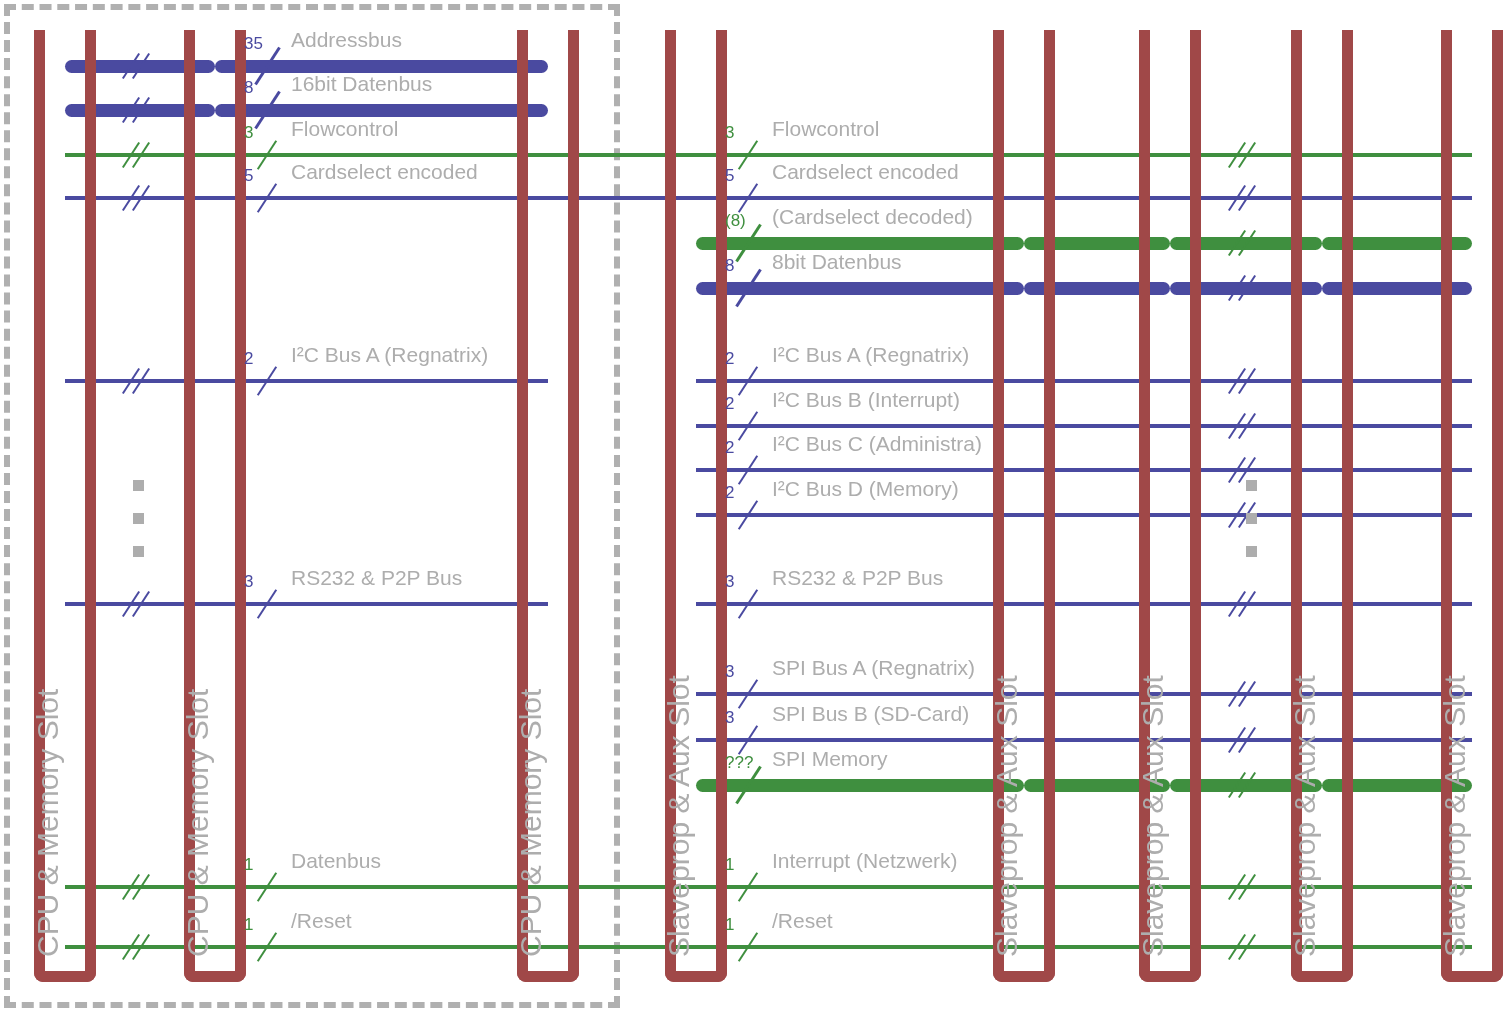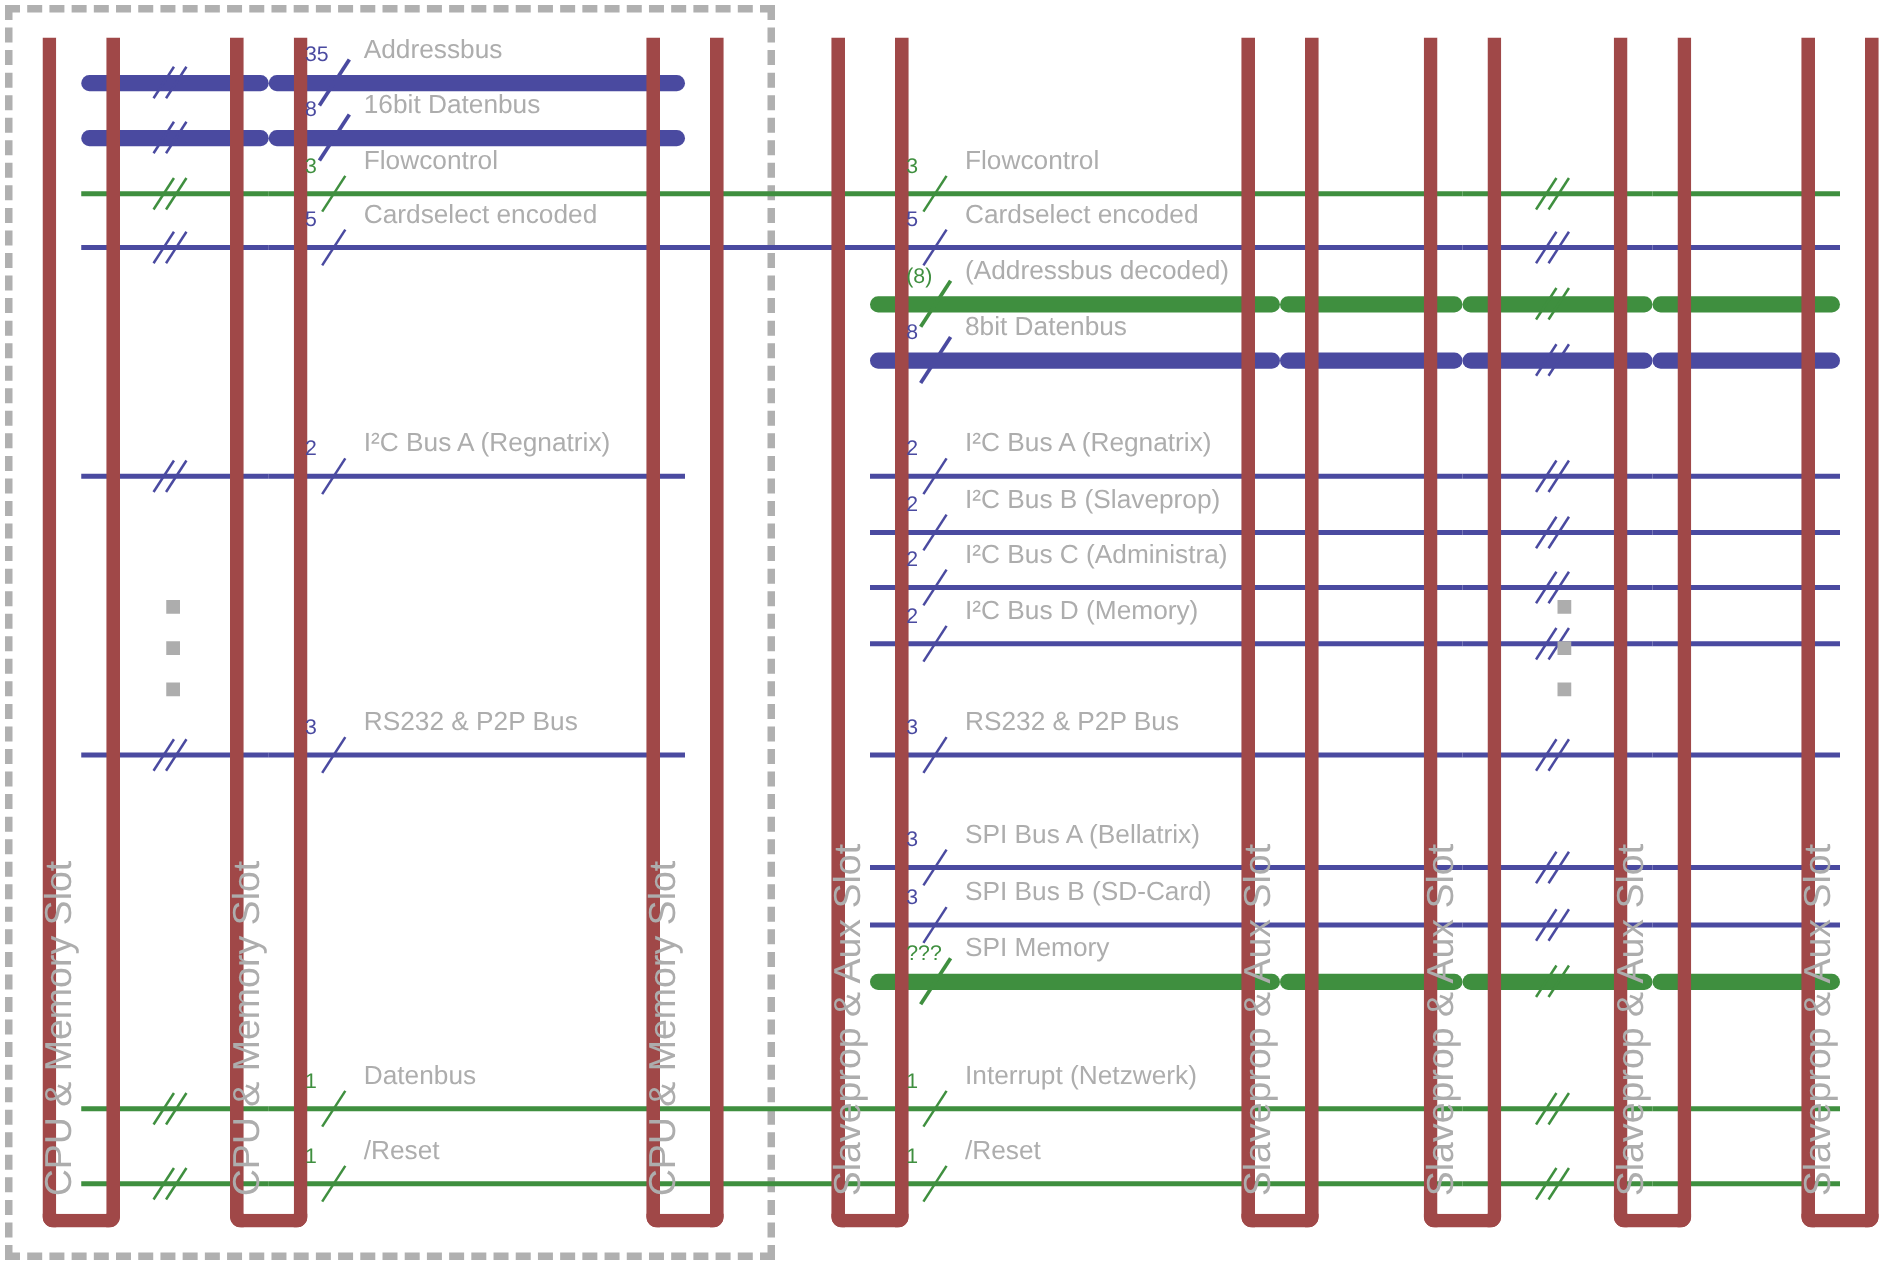--- a/index.html
+++ b/index.html
@@ -433,21 +433,21 @@
       <div class="wcount" style="left: 725px; top: 166px;">5</div>
       <div class="wlabel" style="left: 772px; top: 160px;">Cardselect encoded</div>
       <div class="breakmark green" style="left: 1232px; top: 228px; width: 28px; height: 30px;">
         <b style="left: 4px; top: 0px;"></b>
         <b style="left: 14px; top: 0px;"></b>
       </div>
       <div class="breakmark green" style="left: 747px; top: 221px; width: 6px; height: 44px;">
         <b style="left: 0px; top: 0px; height: 44px; border-left-width: 3px;"></b>
       </div>
       <div class="wcount green" style="left: 725px; top: 211px;">(8)</div>
-      <div class="wlabel" style="left: 772px; top: 205px;">(Addressbus decoded)</div>
+      <div class="wlabel" style="left: 772px; top: 205px;">(Cardselect decoded)</div>
       <div class="breakmark" style="left: 1232px; top: 273px; width: 28px; height: 30px;">
         <b style="left: 4px; top: 0px;"></b>
         <b style="left: 14px; top: 0px;"></b>
       </div>
       <div class="breakmark" style="left: 747px; top: 266px; width: 6px; height: 44px;">
         <b style="left: 0px; top: 0px; height: 44px; border-left-width: 3px;"></b>
       </div>
       <div class="wcount" style="left: 725px; top: 256px;">8</div>
       <div class="wlabel" style="left: 772px; top: 250px;">8bit Datenbus</div>
       <div class="breakmark" style="left: 1232px; top: 366px; width: 28px; height: 30px;">
@@ -460,21 +460,21 @@
       <div class="wcount" style="left: 725px; top: 349px;">2</div>
       <div class="wlabel" style="left: 772px; top: 343px;">I²C Bus A (Regnatrix)</div>
       <div class="breakmark" style="left: 1232px; top: 411px; width: 28px; height: 30px;">
         <b style="left: 4px; top: 0px;"></b>
         <b style="left: 14px; top: 0px;"></b>
       </div>
       <div class="breakmark" style="left: 747px; top: 409px; width: 6px; height: 34px;">
         <b style="left: 0px; top: 0px; height: 34px;"></b>
       </div>
       <div class="wcount" style="left: 725px; top: 394px;">2</div>
-      <div class="wlabel" style="left: 772px; top: 388px;">I²C Bus B (Slaveprop)</div>
+      <div class="wlabel" style="left: 772px; top: 388px;">I²C Bus B (Interrupt)</div>
       <div class="breakmark" style="left: 1232px; top: 455px; width: 28px; height: 30px;">
         <b style="left: 4px; top: 0px;"></b>
         <b style="left: 14px; top: 0px;"></b>
       </div>
       <div class="breakmark" style="left: 747px; top: 453px; width: 6px; height: 34px;">
         <b style="left: 0px; top: 0px; height: 34px;"></b>
       </div>
       <div class="wcount" style="left: 725px; top: 438px;">2</div>
       <div class="wlabel" style="left: 772px; top: 432px;">I²C Bus C (Administra)</div>
       <div class="breakmark" style="left: 1232px; top: 500px; width: 28px; height: 30px;">
@@ -496,21 +496,21 @@
       <div class="wcount" style="left: 725px; top: 572px;">3</div>
       <div class="wlabel" style="left: 772px; top: 566px;">RS232 &amp; P2P Bus</div>
       <div class="breakmark" style="left: 1232px; top: 679px; width: 28px; height: 30px;">
         <b style="left: 4px; top: 0px;"></b>
         <b style="left: 14px; top: 0px;"></b>
       </div>
       <div class="breakmark" style="left: 747px; top: 677px; width: 6px; height: 34px;">
         <b style="left: 0px; top: 0px; height: 34px;"></b>
       </div>
       <div class="wcount" style="left: 725px; top: 662px;">3</div>
-      <div class="wlabel" style="left: 772px; top: 656px;">SPI Bus A (Bellatrix)</div>
+      <div class="wlabel" style="left: 772px; top: 656px;">SPI Bus A (Regnatrix)</div>
       <div class="breakmark" style="left: 1232px; top: 725px; width: 28px; height: 30px;">
         <b style="left: 4px; top: 0px;"></b>
         <b style="left: 14px; top: 0px;"></b>
       </div>
       <div class="breakmark" style="left: 747px; top: 723px; width: 6px; height: 34px;">
         <b style="left: 0px; top: 0px; height: 34px;"></b>
       </div>
       <div class="wcount" style="left: 725px; top: 708px;">3</div>
       <div class="wlabel" style="left: 772px; top: 702px;">SPI Bus B  (SD-Card)</div>
       <div class="breakmark green" style="left: 1232px; top: 770px; width: 28px; height: 30px;">

